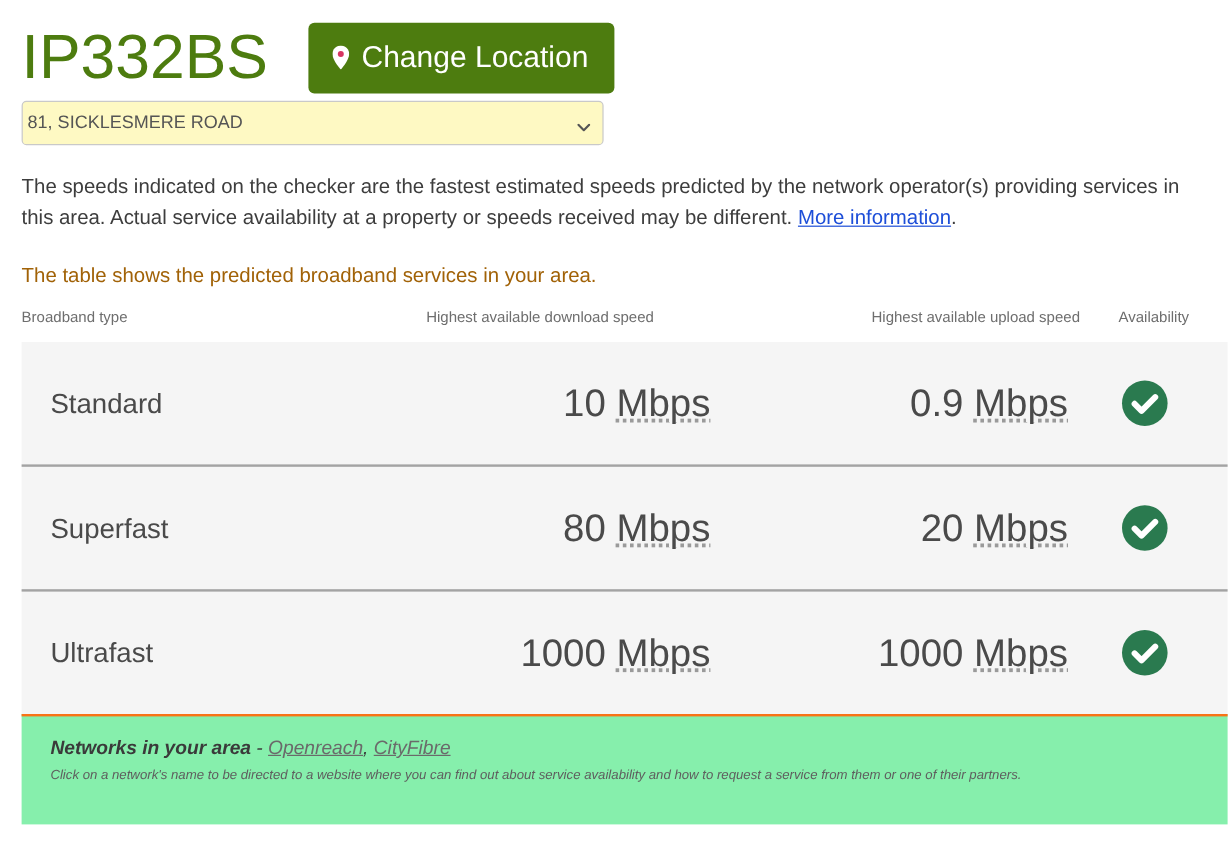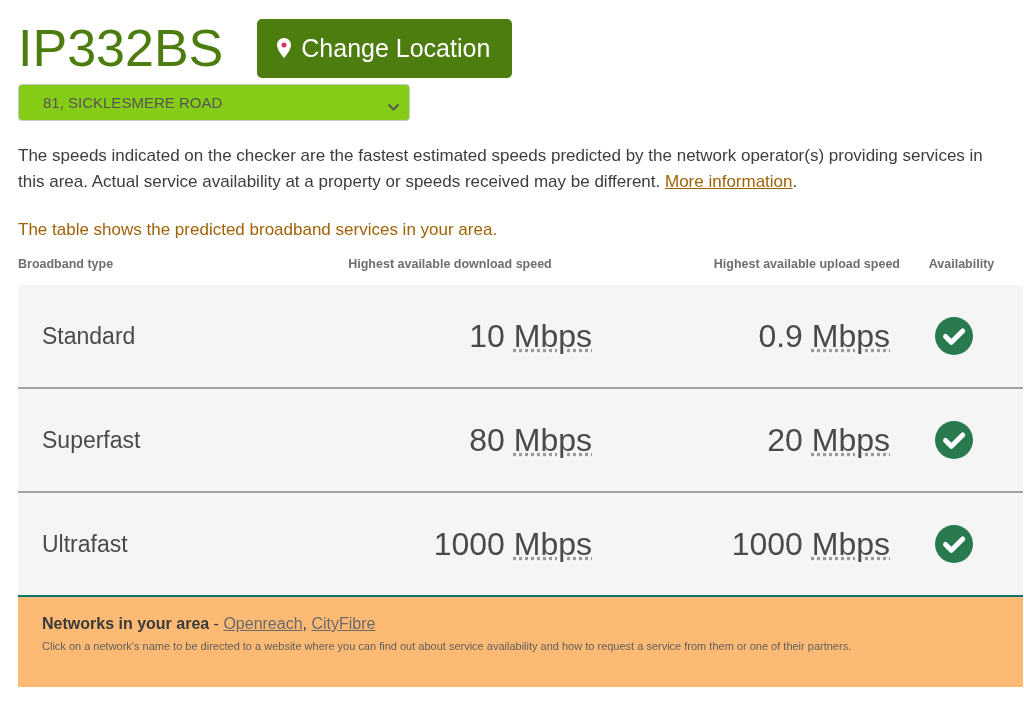--- a/index.html
+++ b/index.html
@@ -62,30 +62,30 @@
     position: relative;
     flex: 0 0 auto;
   }
   .pin-icon svg { display: block; }
 
   
   .select-wrap {
     padding: 6px 0 0 18px;
   }
   .addr-select {
-    width: 392px;
+    width: 485px;
     height: 37px;
     box-sizing: border-box;
     font-family: "Liberation Sans", sans-serif;
     font-size: 15px;
     color: #555555;
-    background: #84cc16;
+    background: #fef9c3;
     border: 1px solid #c9c9c9;
     border-radius: 4px;
-    padding: 0 28px 0 24px;
+    padding: 0 28px 0 4px;
     appearance: none;
     -webkit-appearance: none;
     -moz-appearance: none;
     cursor: pointer;
   }
   .select-holder {
     position: relative;
     display: inline-block;
   }
   .select-chevron {
@@ -105,37 +105,37 @@
     color: #3d3d3d;
     max-width: 995px;
   }
   .intro-2 {
     margin: 22px 18px 0 18px;
     font-size: 17px;
     line-height: 26px;
     color: #a16207;
   }
   a.link {
-    color: #a16207;
+    color: #1d4ed8;
     text-decoration: underline;
   }
 
   
   .table-wrap {
     margin: 14px 0 0 18px;
     width: 1005px;
   }
   table.bb {
     width: 100%;
     border-collapse: collapse;
     table-layout: fixed;
   }
   table.bb thead th {
     font-size: 12.5px;
-    font-weight: 700;
+    font-weight: 400;
     color: #6e6e6e;
     padding: 0 0 14px 0;
     background: #ffffff;
     border: none;
   }
   th.c-type   { width: 282px; text-align: left;  padding-left: 24px; }
   th.c-down   { width: 300px; text-align: center; padding-right: 8px; }
   th.c-up     { width: 300px; text-align: right; padding-right: 10px; }
   th.c-avail  { width: 123px; text-align: center; padding-right: 17px;}
 
@@ -174,25 +174,26 @@
 
   .tick {
     display: inline-block;
     width: 40px;
     height: 40px;
     vertical-align: middle;
   }
 
   
   .networks-strip {
-    background: #fdba74;
-    border-top: 2px solid #0f766e;
+    background: #86efac;
+    border-top: 2px solid #f97316;
     padding: 18px 24px 16px 24px;
     box-sizing: border-box;
     min-height: 92px;
+    font-style: italic;
   }
   .networks-title {
     font-size: 16px;
     color: #3a3a3a;
     margin-bottom: 6px;
   }
   .networks-title .bold { font-weight: bold; }
   .net-link {
     color: #6a6a6a;
     text-decoration: underline;

